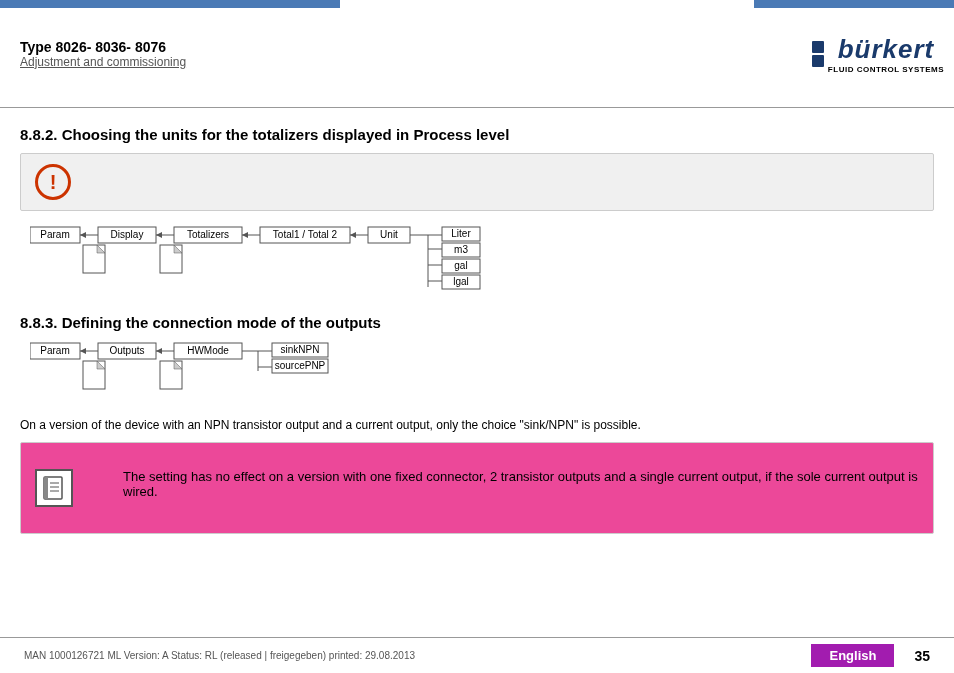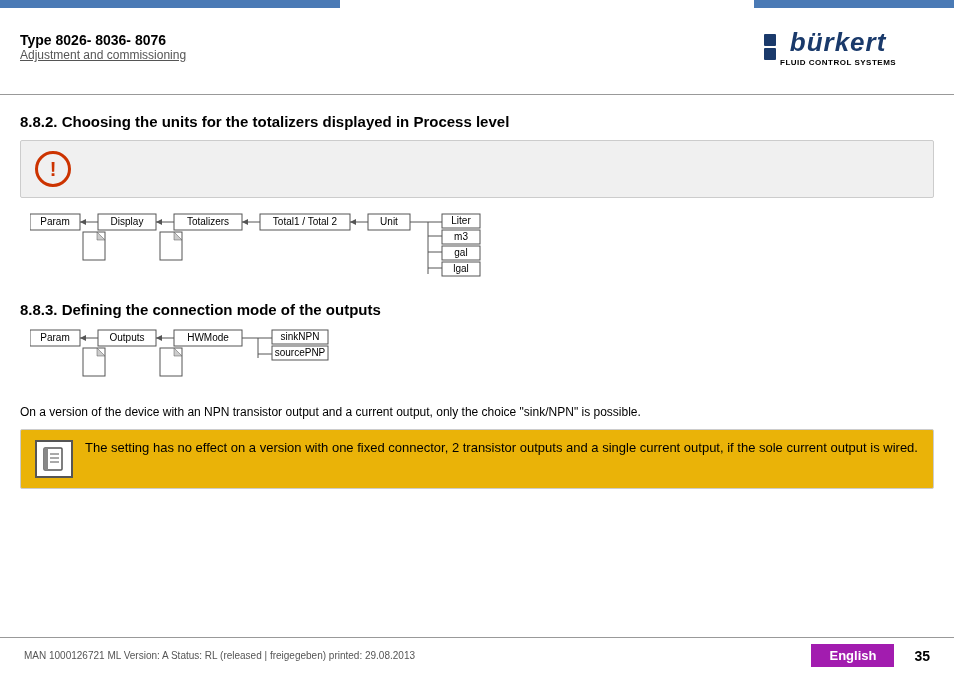--- a/index.html
+++ b/index.html
@@ -12,21 +12,21 @@
       color: #000;
       overflow: hidden;
       position: relative;
     }
 
     
     .header {
       display: flex;
       align-items: stretch;
       border-bottom: 1px solid #999;
-      height: 95px;
+      height: 108px;
     }
     .header-left {
       flex: 1;
       padding: 12px 20px;
       display: flex;
       flex-direction: column;
       justify-content: center;
     }
     .header-title {
       font-weight: bold;
@@ -34,21 +34,21 @@
     }
     .header-subtitle {
       font-size: 12px;
       color: #555;
       text-decoration: underline;
     }
     .header-right {
       width: 200px;
       display: flex;
       align-items: center;
-      justify-content: flex-start;
+      justify-content: flex-end;
       padding: 10px;
     }
     .burkert-logo {
       text-align: center;
     }
     .header-bar-top {
       height: 8px;
       background: #4a7ab5;
       position: absolute;
       top: 0;
@@ -140,27 +140,28 @@
     .diagram-area {
       margin: 6px 0 6px 10px;
     }
 
     .on-version-text {
       font-size: 12px;
       margin: 6px 0 10px 0;
     }
 
     .info-notice-box {
-      background: #eab308;
+      background: #ec4899;
       border: 1px solid #ccc;
-      padding: 10px 14px;
+      padding: 26px 14px;
       display: flex;
       align-items: flex-start;
       margin-bottom: 14px;
       border-radius: 2px;
+      gap: 38px;
     }
     .info-icon-wrap {
       width: 38px;
       height: 38px;
       border: 2px solid #555;
       display: flex;
       align-items: center;
       justify-content: center;
       margin-right: 12px;
       flex-shrink: 0;

